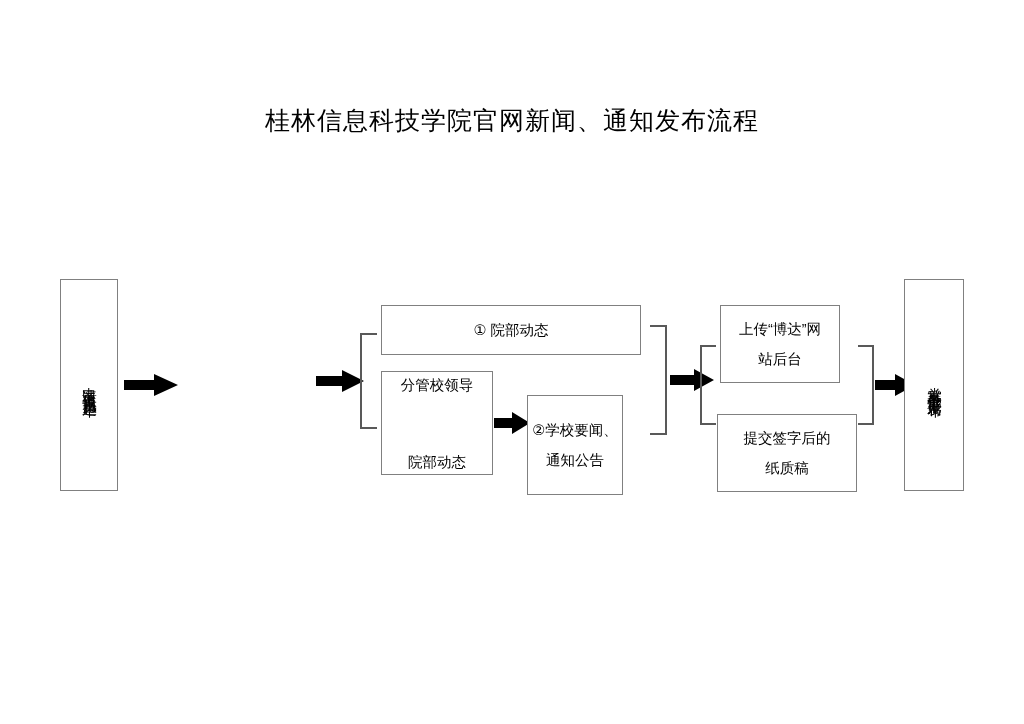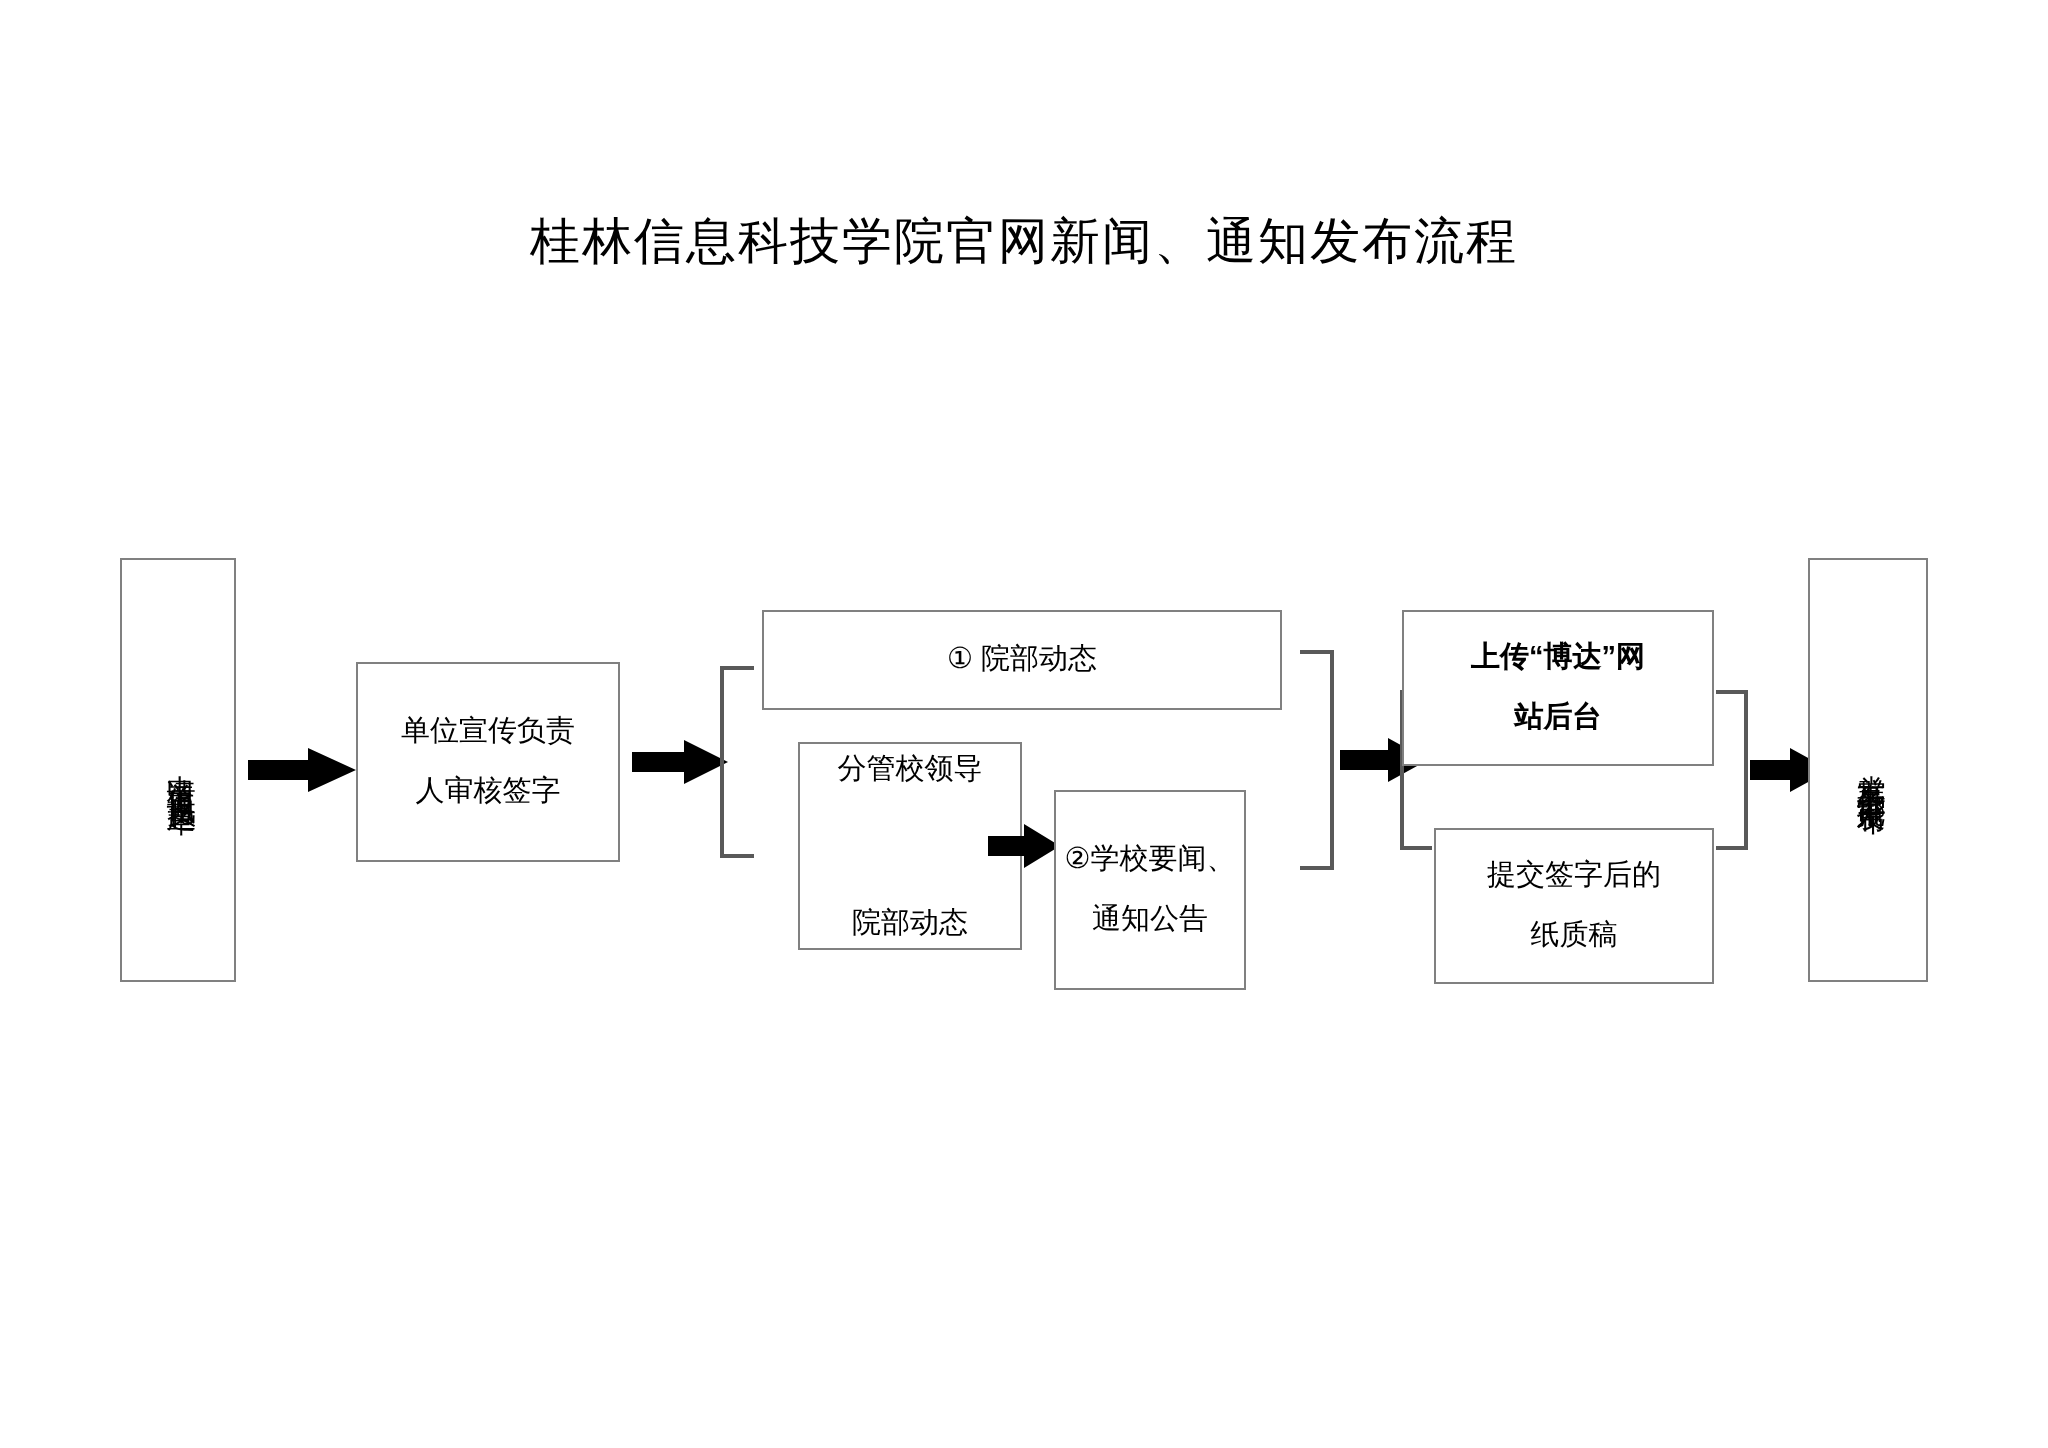--- a/index.html
+++ b/index.html
@@ -90,42 +90,38 @@
   <div class="node vert" style="left:60px; top:279px; width:58px; height:212px;">
     <span class="ln">申请单位通讯员起草</span>
   </div>
 
   <div class="arrow" style="left:124px; top:374px; width:54px;">
     <svg width="54" height="22" viewBox="0 0 54 22" aria-hidden="true">
       <path d="M0 6 L30 6 L30 0 L54 11 L30 22 L30 16 L0 16 Z" fill="#000000"></path>
     </svg>
   </div>
 
-  <div class="node" style="left:178px; top:331px; width:132px; height:100px;">
-    <span class="ln">单位宣传负责</span>
-    <span class="ln">人审核签字</span>
-  </div>
 
   <div class="arrow" style="left:316px; top:370px; width:48px;">
     <svg width="48" height="22" viewBox="0 0 48 22" aria-hidden="true">
       <path d="M0 6 L26 6 L26 0 L48 11 L26 22 L26 16 L0 16 Z" fill="#000000"></path>
     </svg>
   </div>
 
   <div class="bracket" style="left:357px; top:333px;">
     <svg width="22" height="96" viewBox="0 0 22 96" aria-hidden="true">
       <path d="M20 1 L4 1 L4 95 L20 95" fill="none" stroke="#595959" stroke-width="2"></path>
     </svg>
   </div>
 
   <div class="node" style="left:381px; top:305px; width:260px; height:50px;">
     <span class="ln">① 院部动态</span>
   </div>
 
-  <div class="node" style="left:399px; top:371px; width:112px; height:104px;gap:47px;">
+  <div class="node" style="left:381px; top:371px; width:112px; height:104px;gap:47px;">
     <span class="ln">分管校领导</span>
     <span class="ln">院部动态</span>
   </div>
 
   <div class="arrow" style="left:494px; top:412px; width:36px;">
     <svg width="36" height="22" viewBox="0 0 36 22" aria-hidden="true">
       <path d="M0 6 L18 6 L18 0 L36 11 L18 22 L18 16 L0 16 Z" fill="#000000"></path>
     </svg>
   </div>
 
@@ -145,21 +141,21 @@
       <path d="M0 6 L24 6 L24 0 L44 11 L24 22 L24 16 L0 16 Z" fill="#000000"></path>
     </svg>
   </div>
 
   <div class="bracket" style="left:698px; top:345px;">
     <svg width="20" height="80" viewBox="0 0 20 80" aria-hidden="true">
       <path d="M18 1 L3 1 L3 79 L18 79" fill="none" stroke="#595959" stroke-width="2"></path>
     </svg>
   </div>
 
-  <div class="node" style="left:701px; top:305px; width:156px; height:78px;font-weight:bold;">
+  <div class="node" style="left:720px; top:305px; width:120px; height:78px;">
     <span class="ln">上传“博达”网</span>
     <span class="ln">站后台</span>
   </div>
 
   <div class="node" style="left:717px; top:398px; width:140px; height:78px;margin-top:16px;">
     <span class="ln">提交签字后的</span>
     <span class="ln">纸质稿</span>
   </div>
 
   <div class="bracket" style="left:856px; top:345px;">

